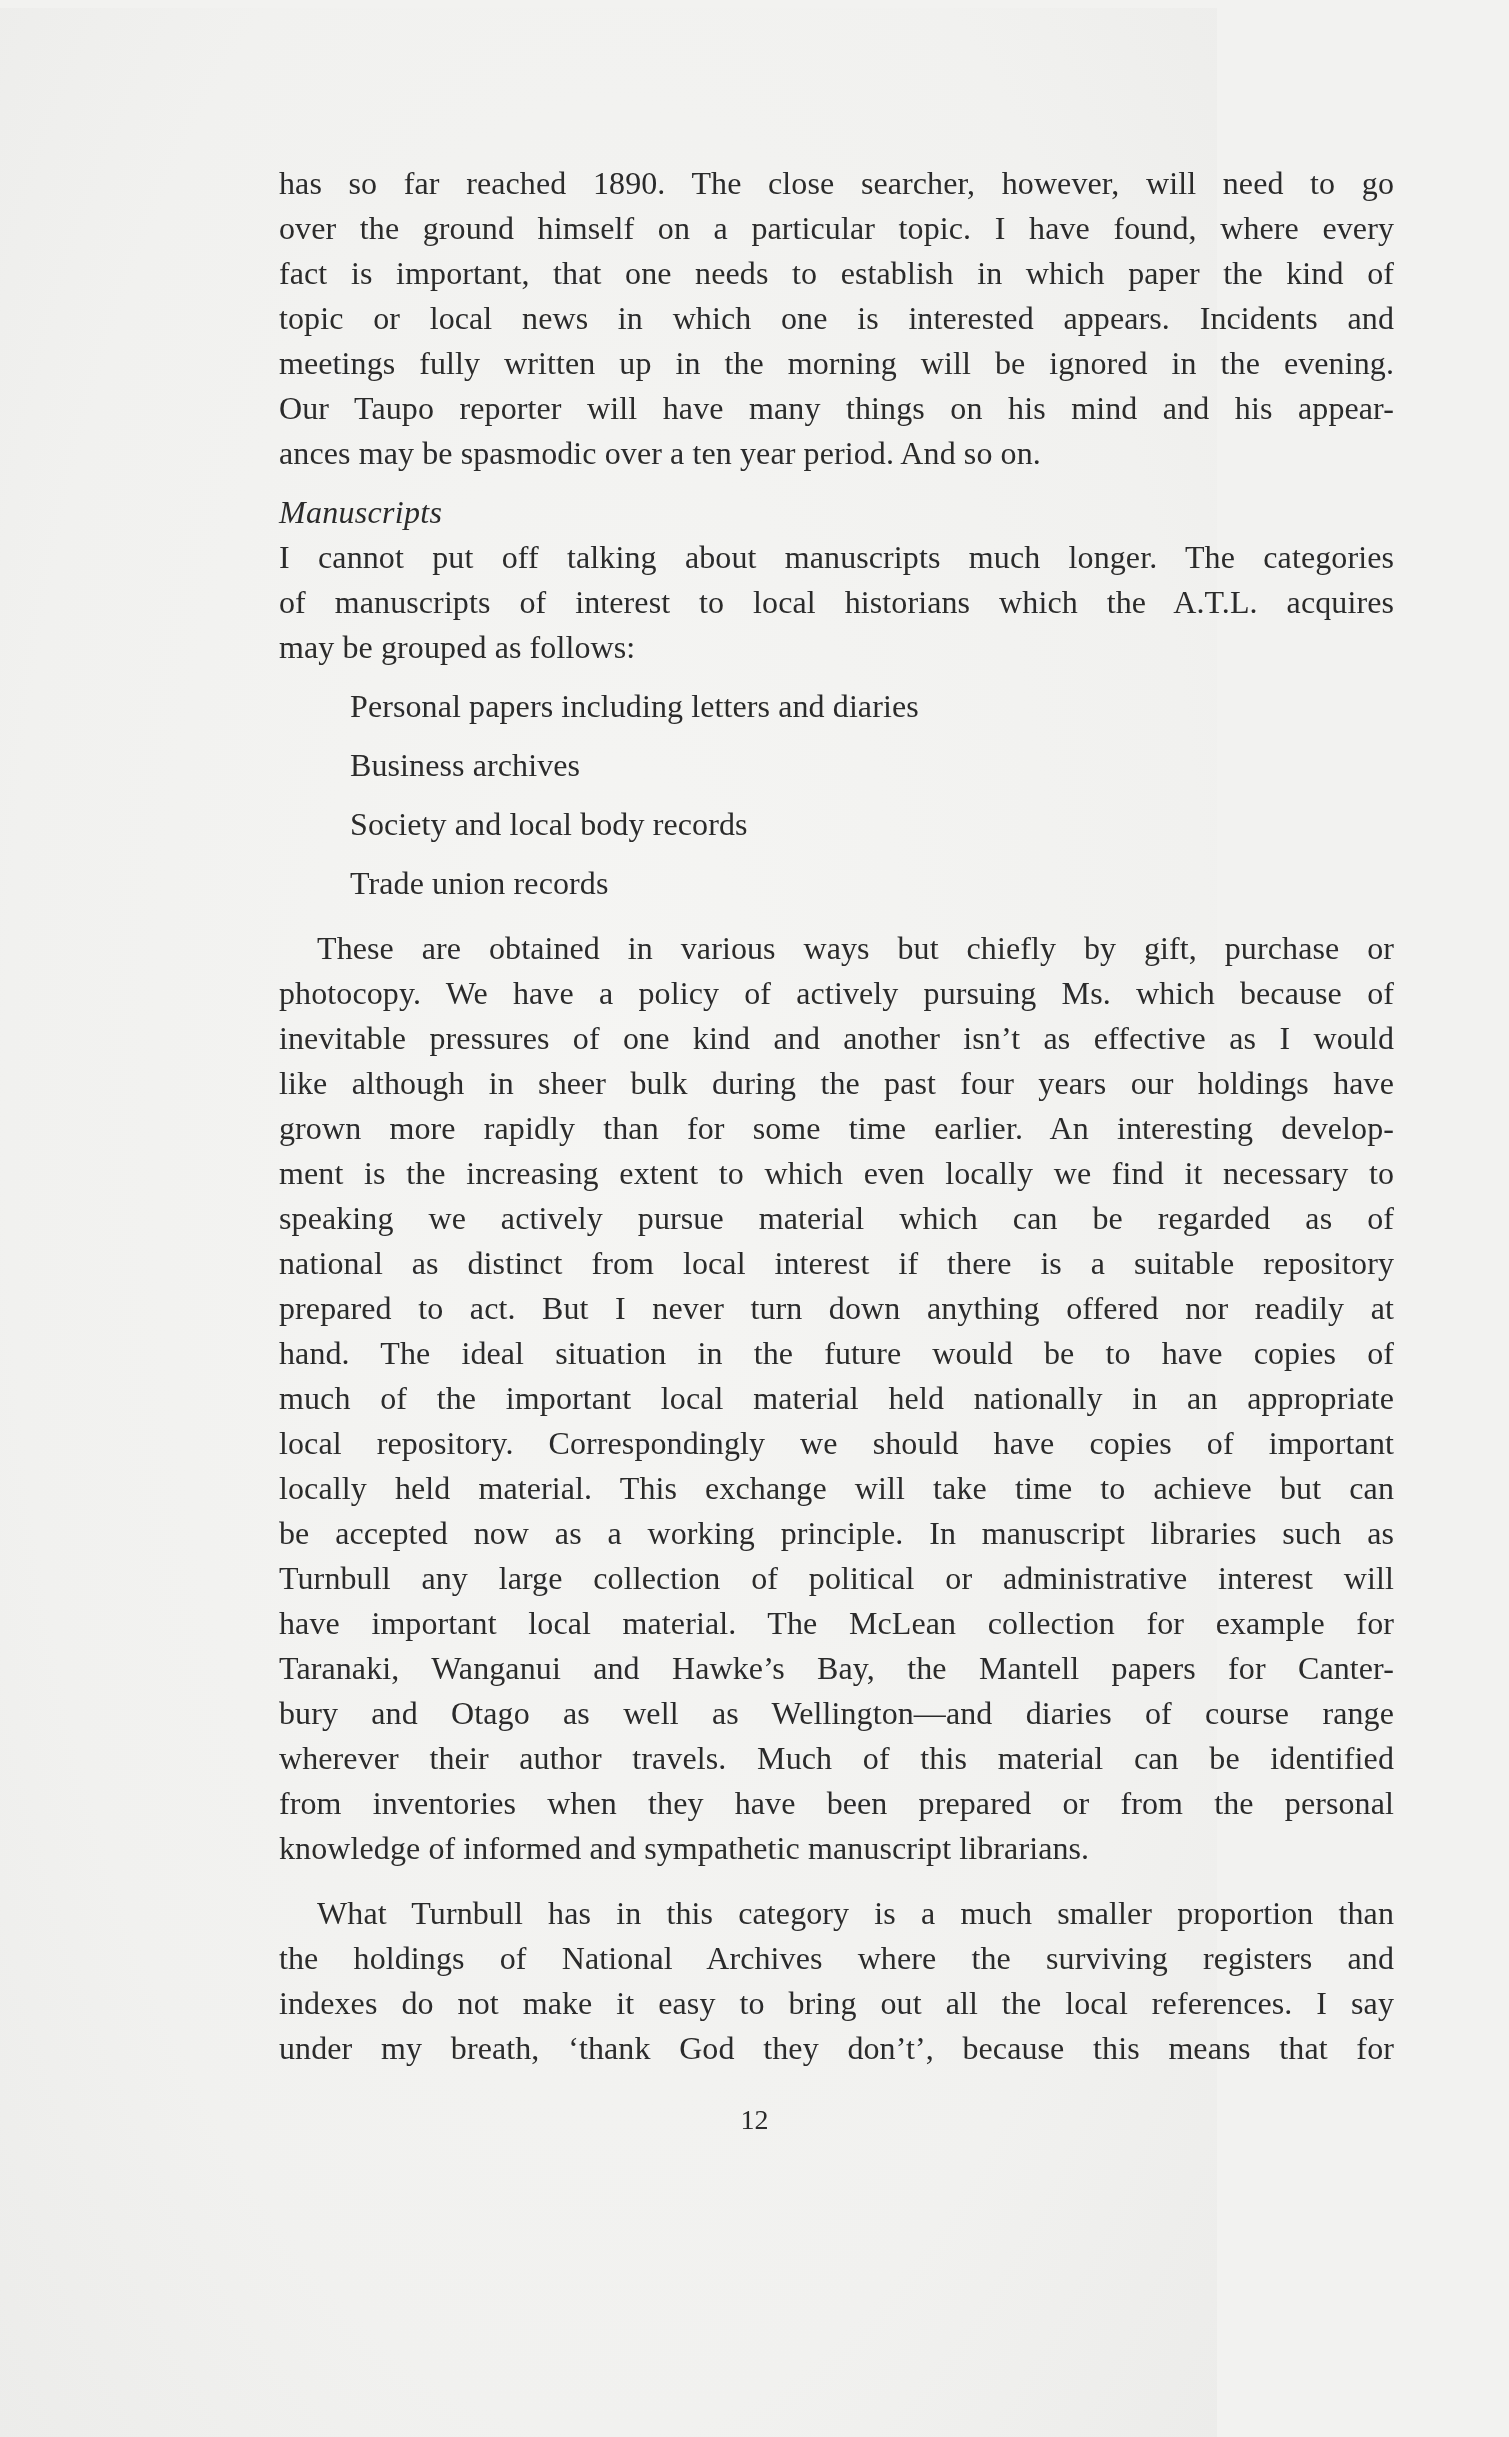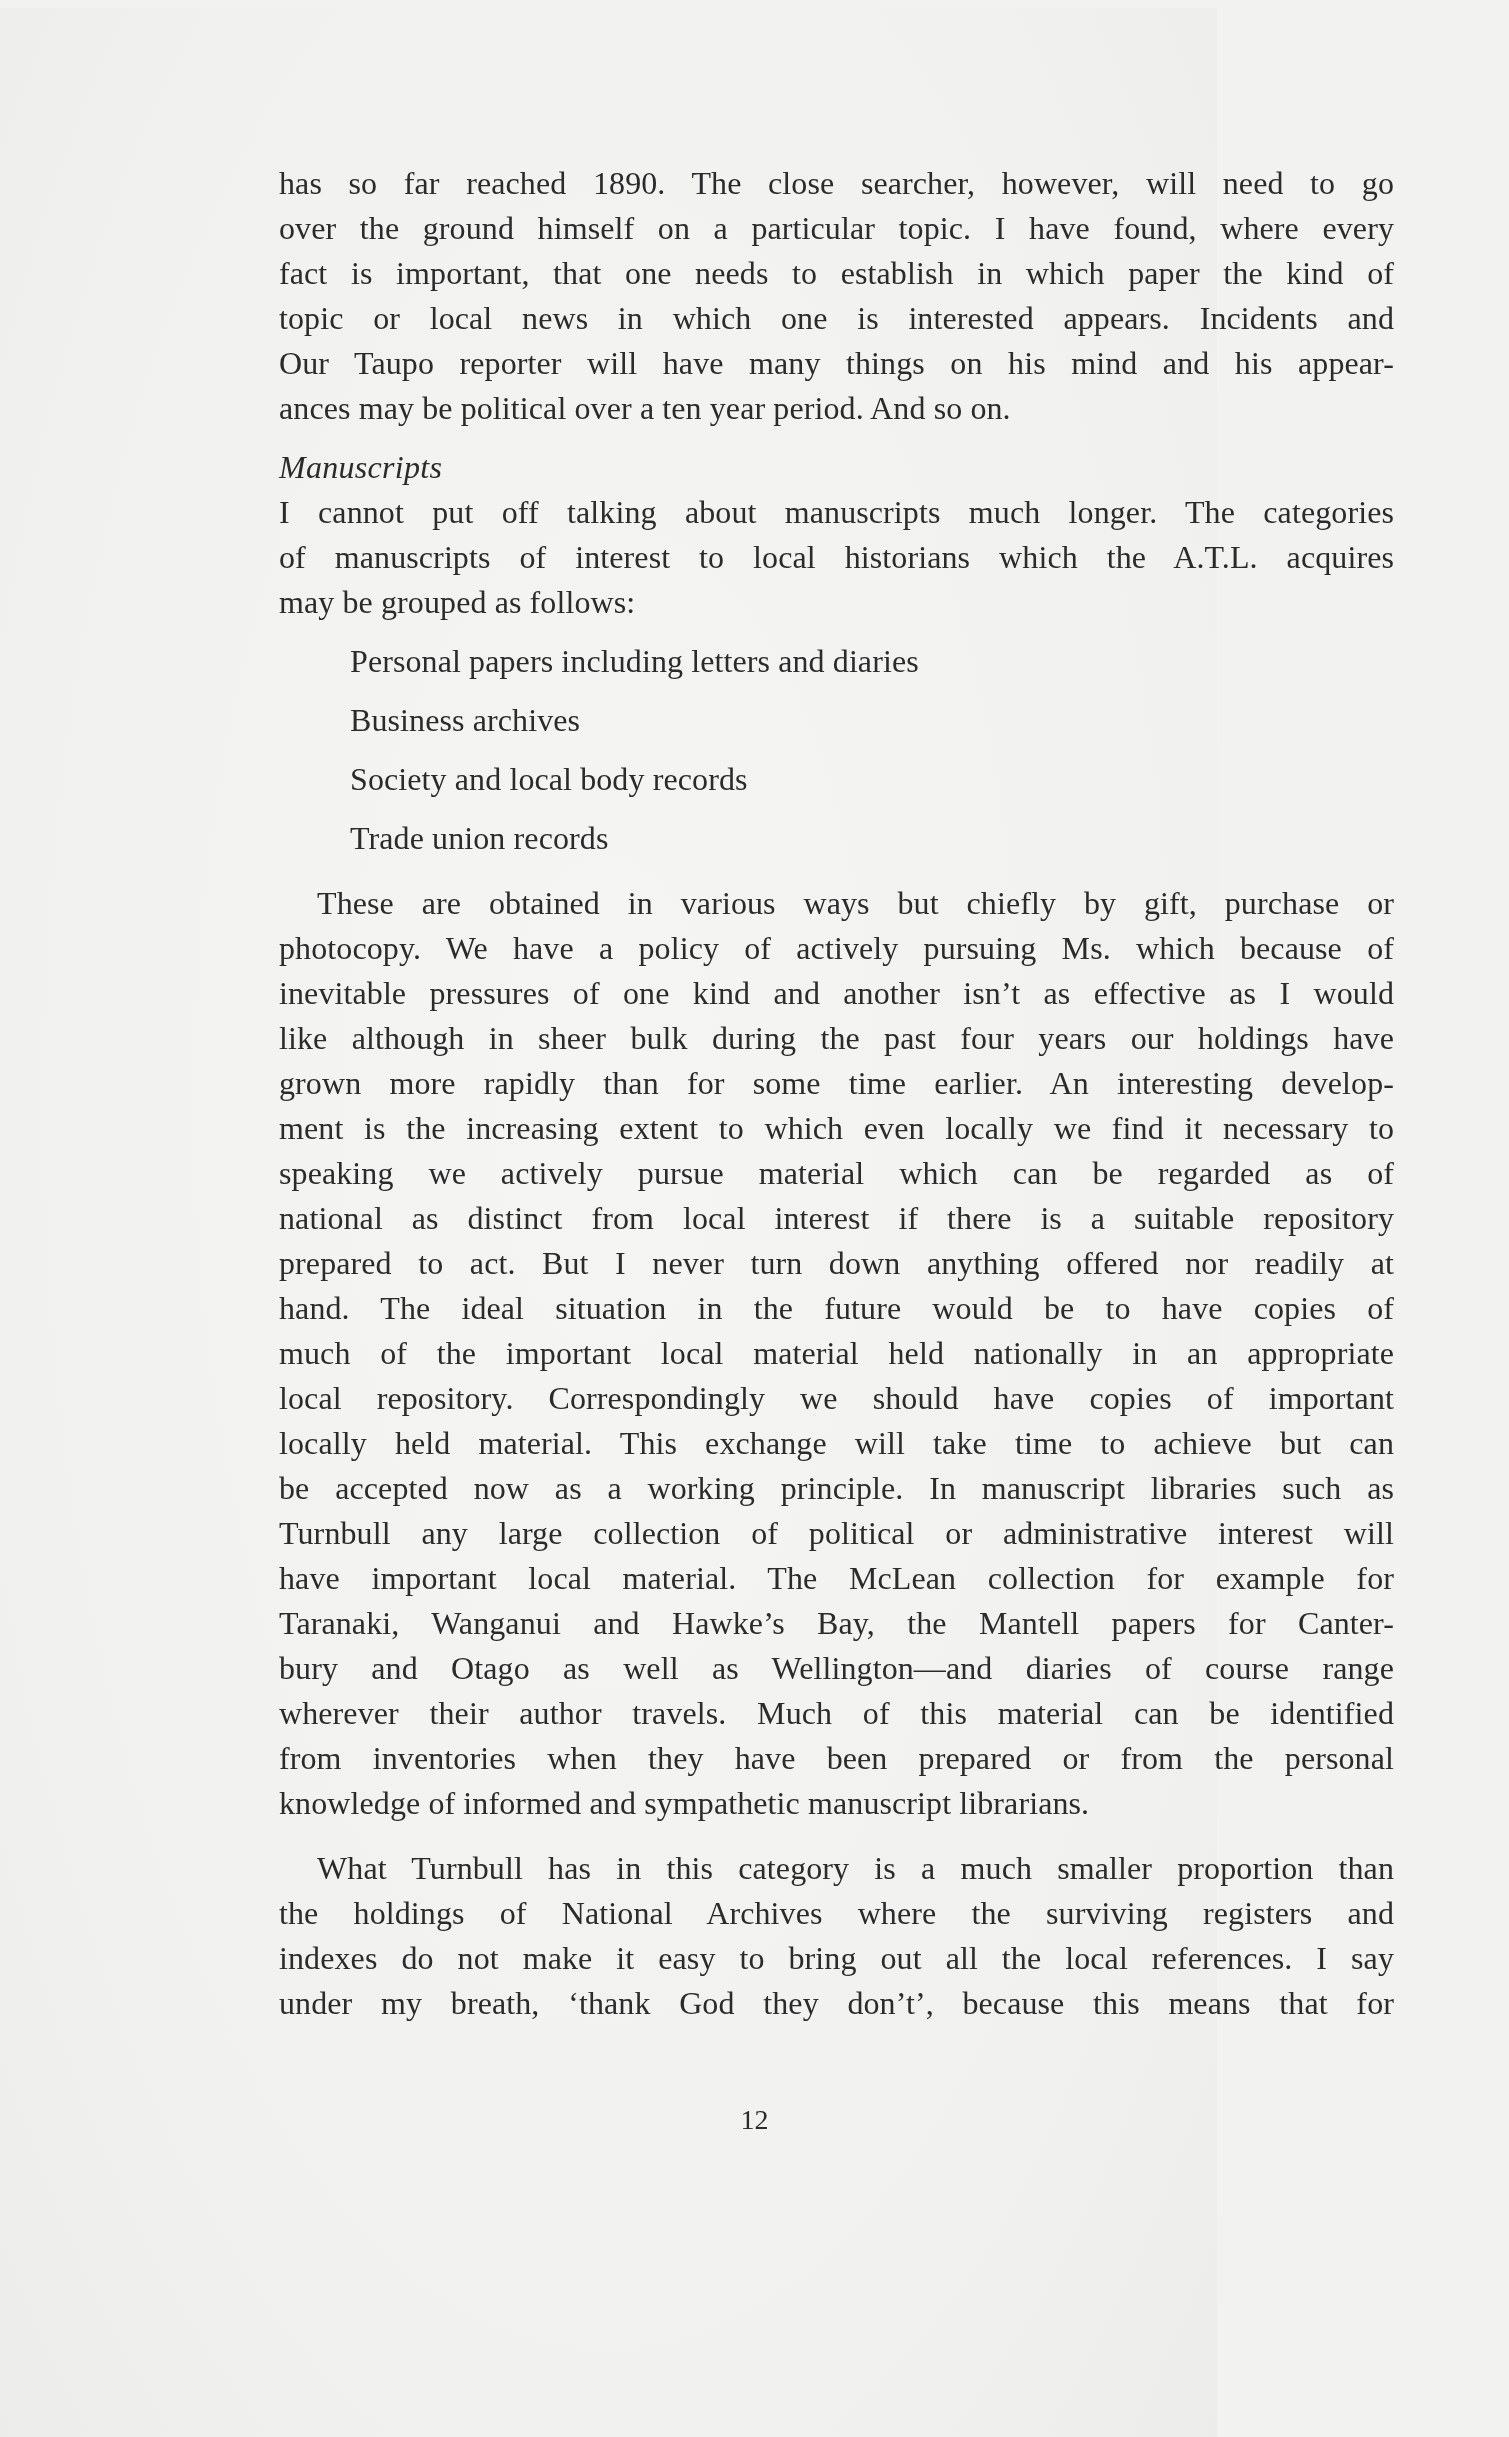--- a/index.html
+++ b/index.html
@@ -84,22 +84,23 @@
 <body>
 
 <div class="page">
   <div class="text-block">
 
     <div class="para">
       <span class="line">has so far reached 1890. The close searcher, however, will need to go</span>
       <span class="line">over the ground himself on a particular topic. I have found, where every</span>
       <span class="line">fact is important, that one needs to establish in which paper the kind of</span>
       <span class="line">topic or local news in which one is interested appears. Incidents and</span>
+      <span class="line">meetings fully written up in the morning will be ignored in the evening.</span>
       <span class="line">Our Taupo reporter will have many things on his mind and his appear-</span>
-      <span class="line last">ances may be political over a ten year period. And so on.</span>
+      <span class="line last">ances may be spasmodic over a ten year period. And so on.</span>
     </div>
 
     <span class="heading">Manuscripts</span>
 
     <div class="para">
       <span class="line">I cannot put off talking about manuscripts much longer. The categories</span>
       <span class="line">of manuscripts of interest to local historians which the A.T.L. acquires</span>
       <span class="line last">may be grouped as follows:</span>
     </div>
 

